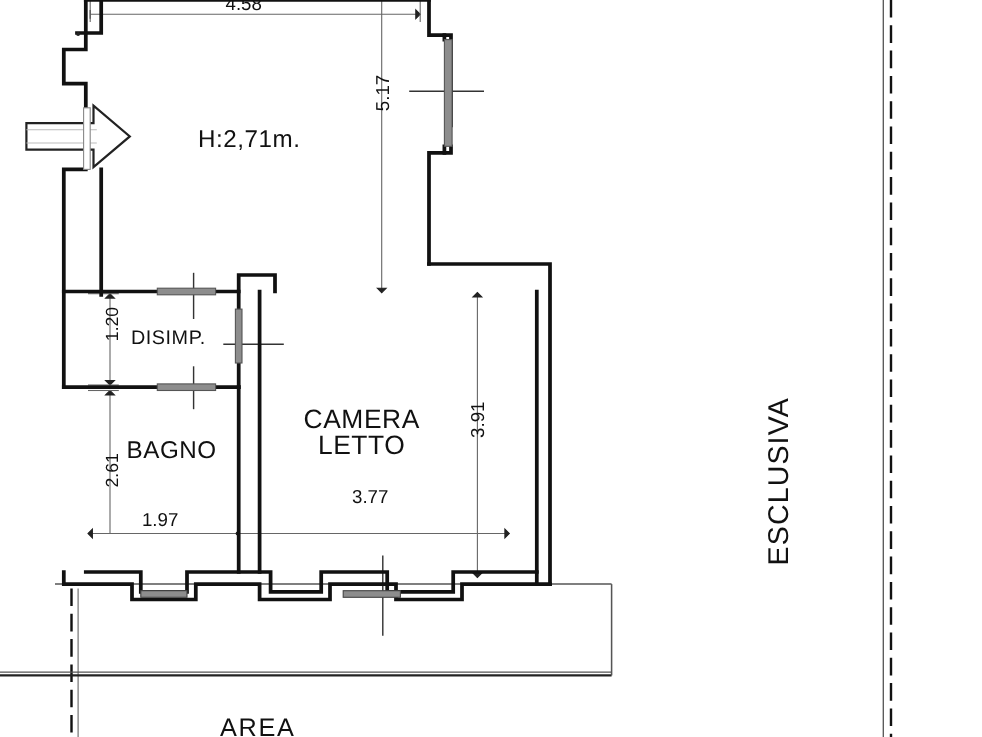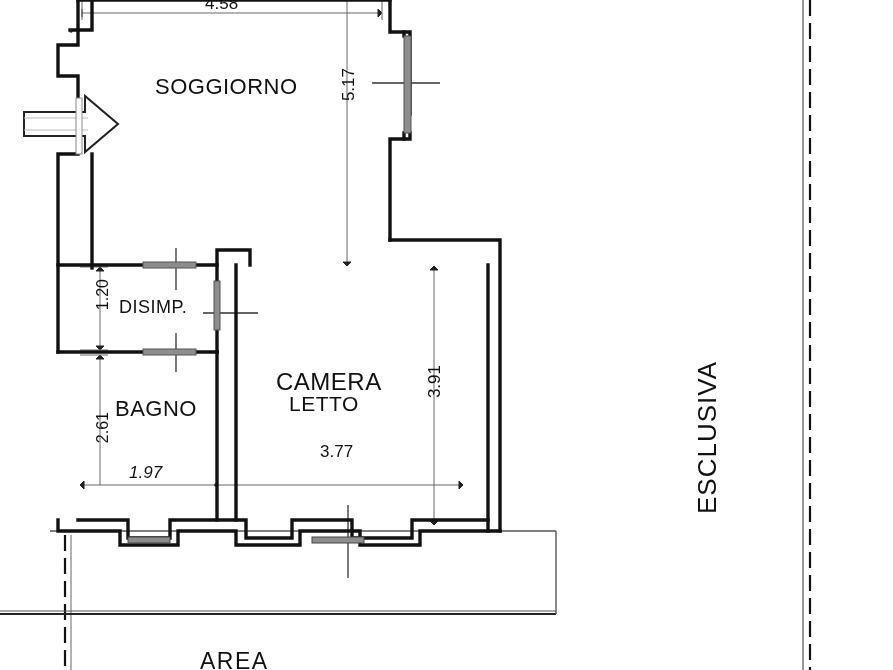--- a/index.html
+++ b/index.html
@@ -55,21 +55,21 @@
     font-size: 22px;
   }
   #lbl-camera {
     left: 276px;
     top: 368px;
     font-size: 24px;
   }
   #lbl-camera2 {
     left: 289px;
     top: 392px;
-    font-size: 21px;
+    font-size: 24px;
   }
   #lbl-bagno {
     left: 115px;
     top: 396px;
     font-size: 22px;
   }
   #lbl-disimp {
     left: 119px;
     top: 297px;
     font-size: 18px;
@@ -82,21 +82,20 @@
   }
   #lbl-458 {
     left: 205px;
     top: -6px;
     font-size: 17px;
   }
   #lbl-197 {
     left: 129px;
     top: 463px;
     font-size: 17px;
-    font-style: italic;
   }
   #lbl-377 {
     left: 320px;
     top: 442px;
     font-size: 17px;
   }
   #lbl-517 {
     left: 339px;
     top: 68px;
     font-size: 17px;
@@ -263,22 +262,22 @@
     </g>
 
     <g>
       <rect x="76" y="98" width="6" height="56" fill="#ffffff" stroke="#888888" stroke-width="1"></rect>
     </g>
 
     <circle cx="71" cy="31" r="1.8" fill="#222222"></circle>
 
   </svg>
 
-  <div class="room-label" id="lbl-soggiorno">SOGGIORNO</div>
-
+
+  <div class="room-label" id="lbl-soggiorno-h">H:2,71m.</div>
 
   <div class="room-label" id="lbl-camera">CAMERA</div>
 
   <div class="room-label" id="lbl-camera2">LETTO</div>
 
   <div class="room-label" id="lbl-bagno">BAGNO</div>
 
   <div class="room-label" id="lbl-disimp">DISIMP.</div>
 
   <div class="dim-label" id="lbl-458">4.58</div>

